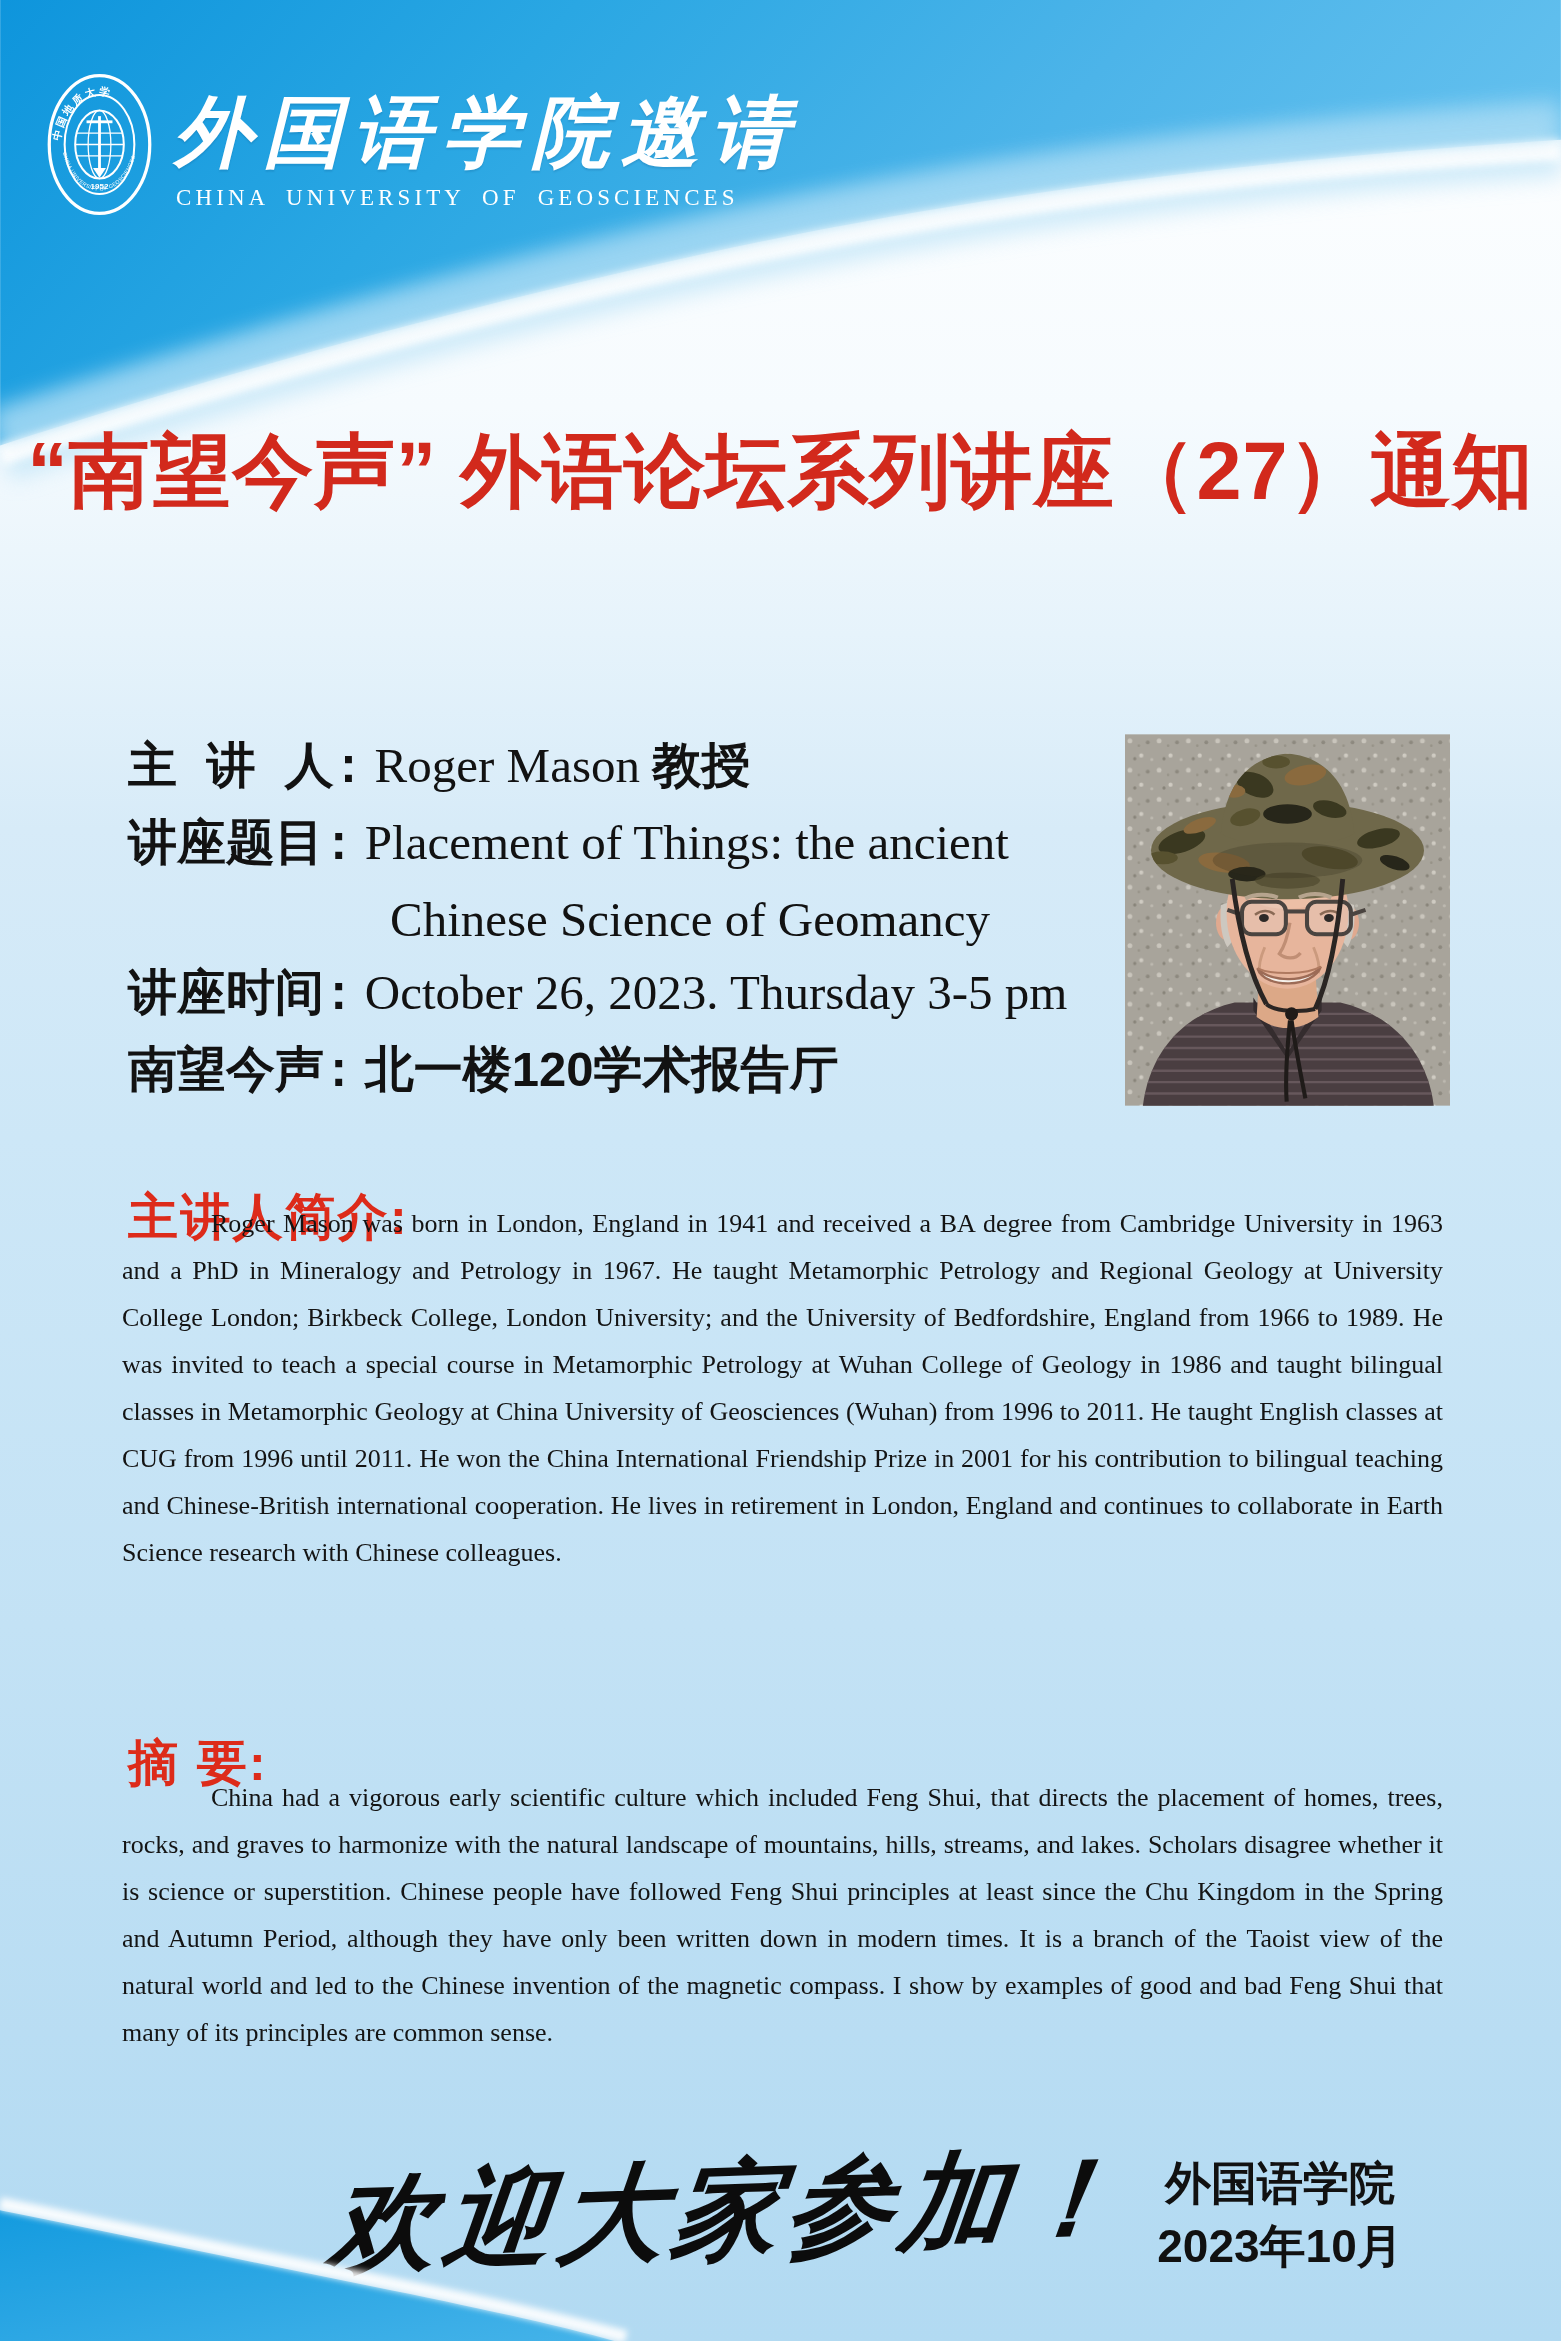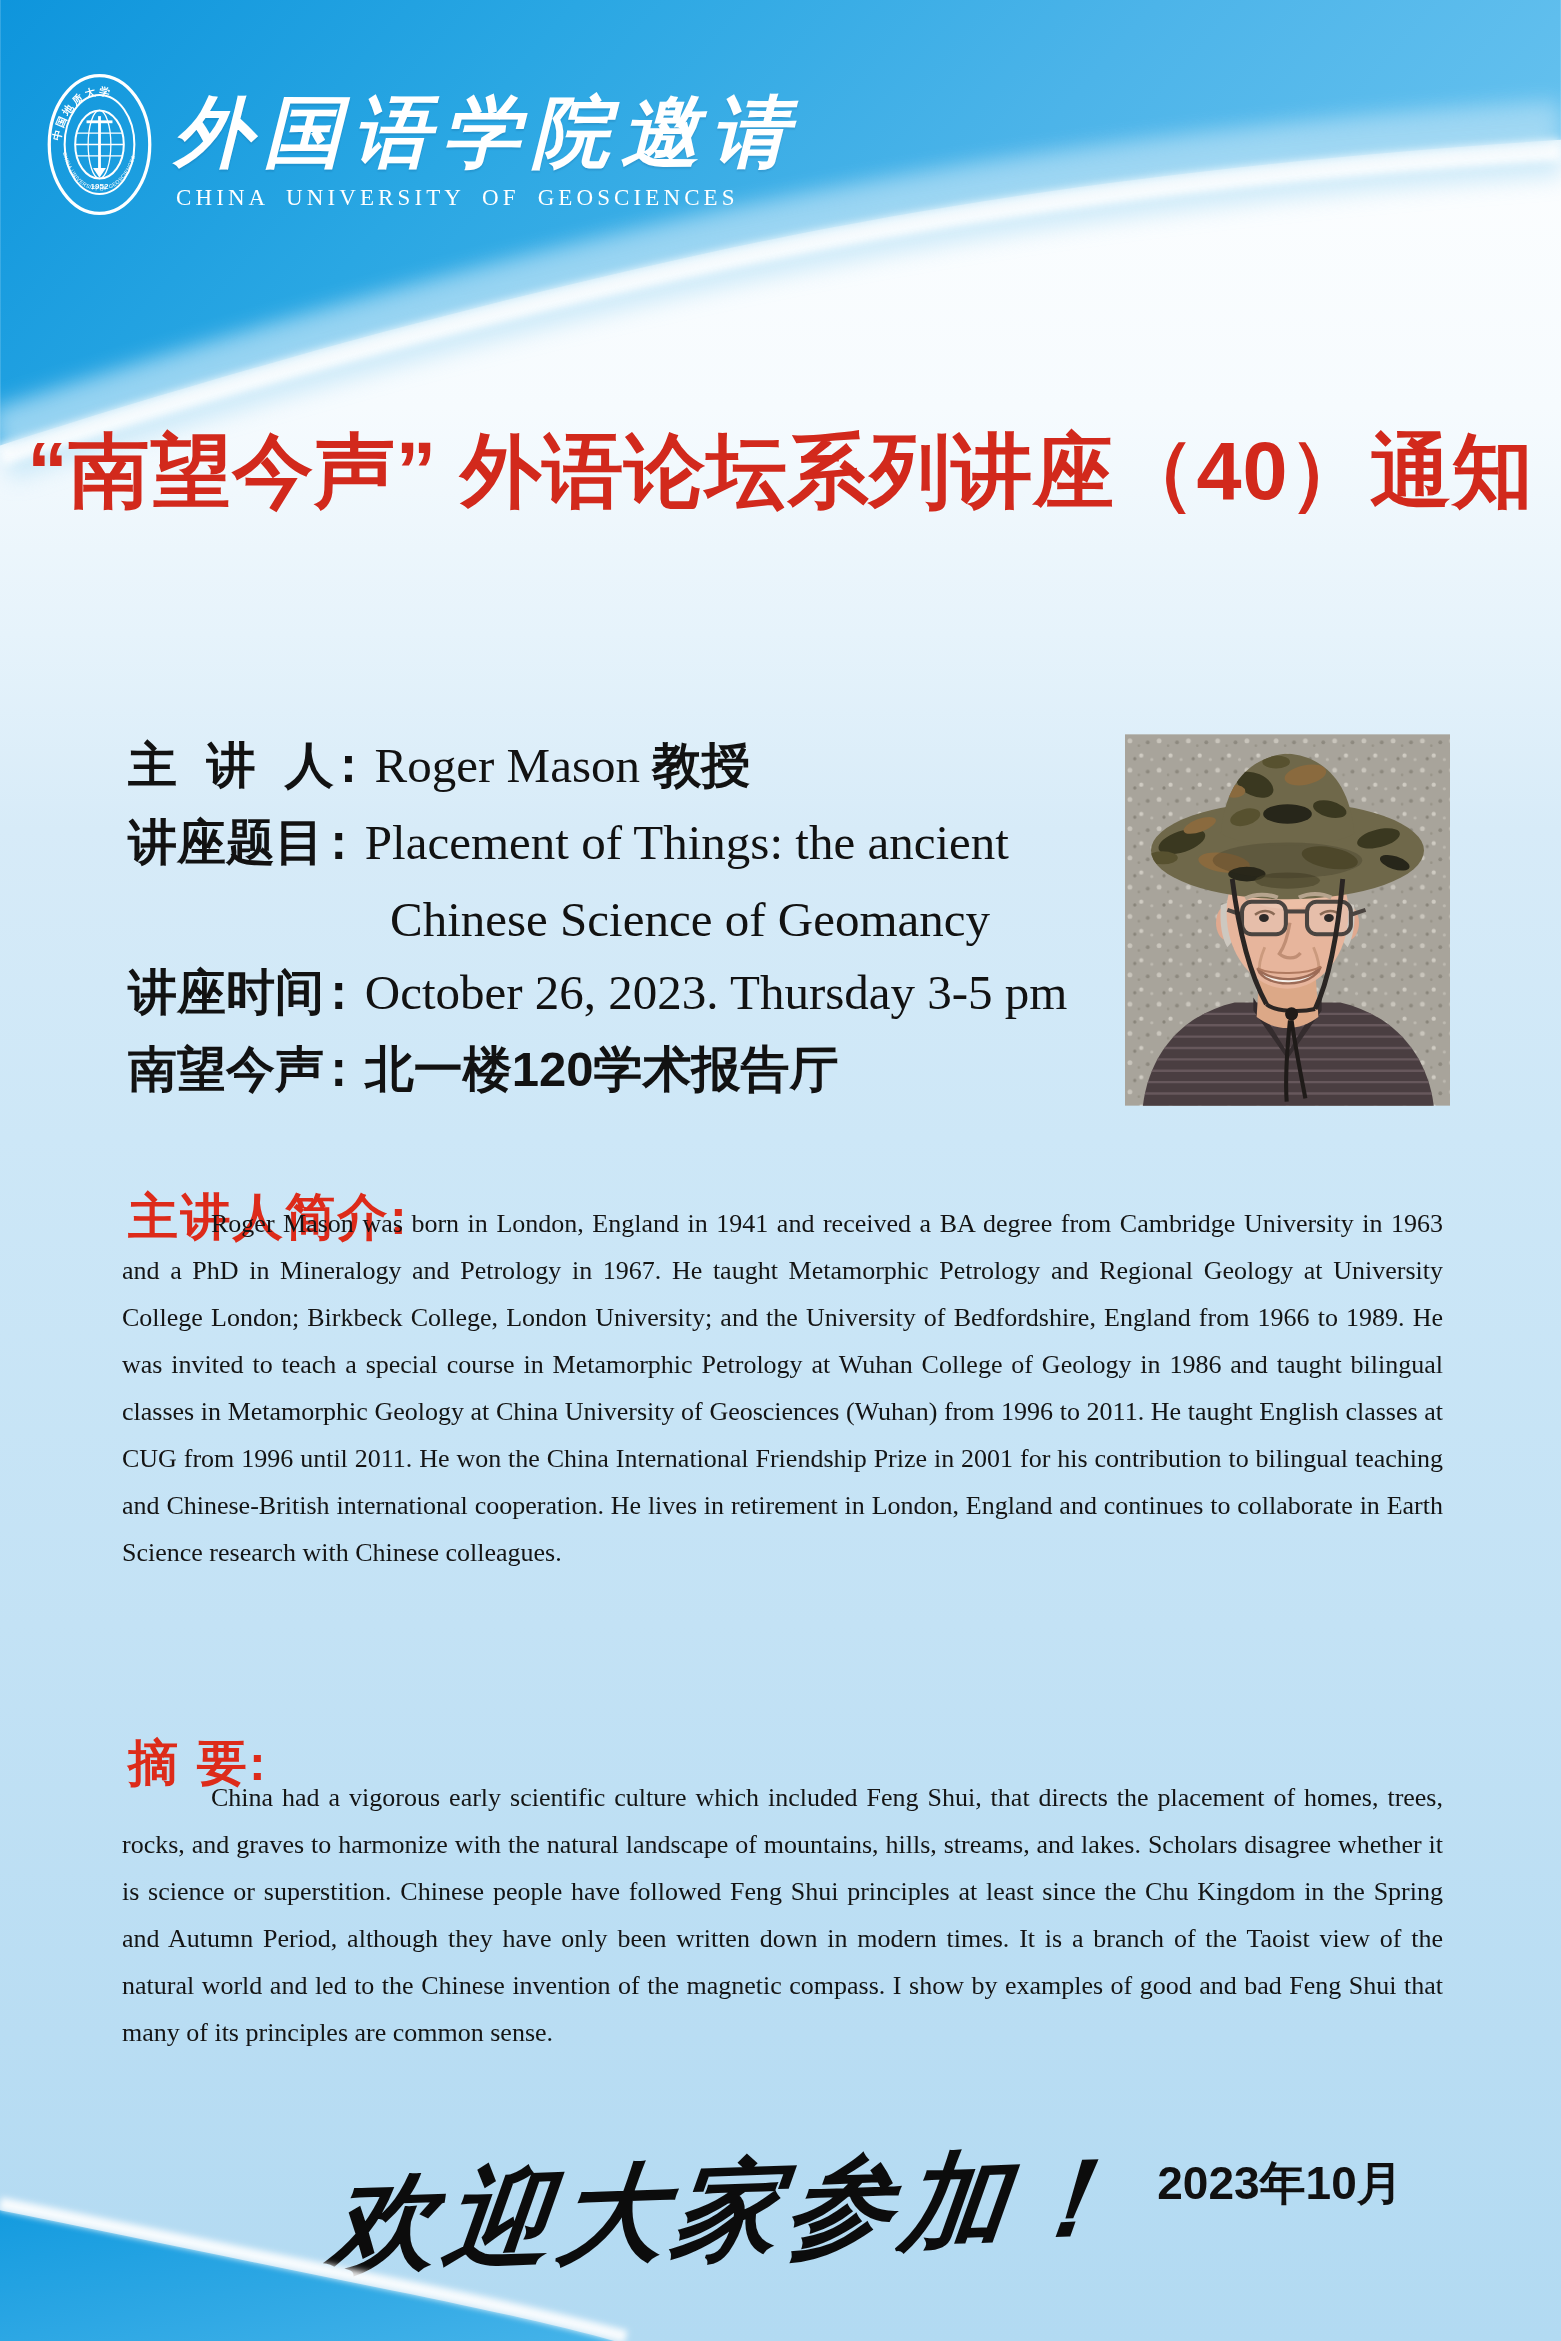--- a/index.html
+++ b/index.html
@@ -109,21 +109,21 @@
     <line x1="38" y1="103" x2="94" y2="103" stroke="#ffffff" stroke-width="1.6"></line>
     <line x1="66" y1="54" x2="66" y2="122" stroke="#ffffff" stroke-width="3.5"></line>
     <line x1="50" y1="61" x2="82" y2="61" stroke="#ffffff" stroke-width="3.5"></line>
     <path d="M58,118 L74,118 L66,130 Z" fill="#ffffff"></path>
     <text x="66" y="144" text-anchor="middle" fill="#ffffff" font-size="10" font-weight="bold">1952</text>
   </svg>
 
   <div class="uni-cn">外国语学院邀请</div>
   <div class="uni-en">CHINA UNIVERSITY OF GEOSCIENCES</div>
 
-  <h1 class="main-title">“南望今声” 外语论坛系列讲座（40）通知</h1>
+  <h1 class="main-title">“南望今声” 外语论坛系列讲座（27）通知</h1>
 
 
   <div class="details">
     <div class="row"><span class="lbl">主 讲 人:</span><span class="val-en">Roger Mason </span><span class="val-cn">教授</span></div>
     <div class="row"><span class="lbl">讲座题目:</span><span class="val-en">Placement of Things: the ancient</span></div>
     <div class="row topic2"><span class="val-en">Chinese Science of Geomancy</span></div>
     <div class="row"><span class="lbl">讲座时间:</span><span class="val-en">October 26, 2023. Thursday 3-5 pm</span></div>
     <div class="row"><span class="lbl">南望今声:</span><span class="val-cn">北一楼120学术报告厅</span></div>
   </div>
 
@@ -233,20 +233,21 @@
 
   <h2 class="sec-heading bio-heading">主讲人简介:</h2>
   <p class="body-par bio-par">Roger Mason was born in London, England in 1941 and received a BA degree from Cambridge University in 1963 and a PhD in Mineralogy and Petrology in 1967. He taught Metamorphic Petrology and Regional Geology at University College London; Birkbeck College, London University; and the University of Bedfordshire, England from 1966 to 1989. He was invited to teach a special course in Metamorphic Petrology at Wuhan College of Geology in 1986 and taught bilingual classes in Metamorphic Geology at China University of Geosciences (Wuhan) from 1996 to 2011. He taught English classes at CUG from 1996 until 2011. He won the China International Friendship Prize in 2001 for his contribution to bilingual teaching and Chinese-British international cooperation. He lives in retirement in London, England and continues to collaborate in Earth Science research with Chinese colleagues.</p>
 
   <h2 class="sec-heading abs-heading">摘 要:</h2>
   <p class="body-par abs-par">China had a vigorous early scientific culture which included Feng Shui, that directs the placement of homes, trees, rocks, and graves to harmonize with the natural landscape of mountains, hills, streams, and lakes. Scholars disagree whether it is science or superstition. Chinese people have followed Feng Shui principles at least since the Chu Kingdom in the Spring and Autumn Period, although they have only been written down in modern times. It is a branch of the Taoist view of the natural world and led to the Chinese invention of the magnetic compass. I show by examples of good and bad Feng Shui that many of its principles are common sense.</p>
 
   <div class="welcome">欢迎大家参加！</div>
 
   <div class="footer-org">
+    <div>外国语学院</div>
     <div>2023年10月</div>
   </div>
 
   <svg class="wave-svg" width="1561" height="179" viewBox="0 0 1920 220" aria-hidden="true">
     <defs>
       <linearGradient id="gWave" x1="0" y1="0" x2="1" y2="1">
         <stop offset="0" stop-color="#149bdf"></stop>
         <stop offset="1" stop-color="#45b3e9"></stop>
       </linearGradient>
       <filter id="wsoft" x="-20%" y="-20%" width="140%" height="140%">

